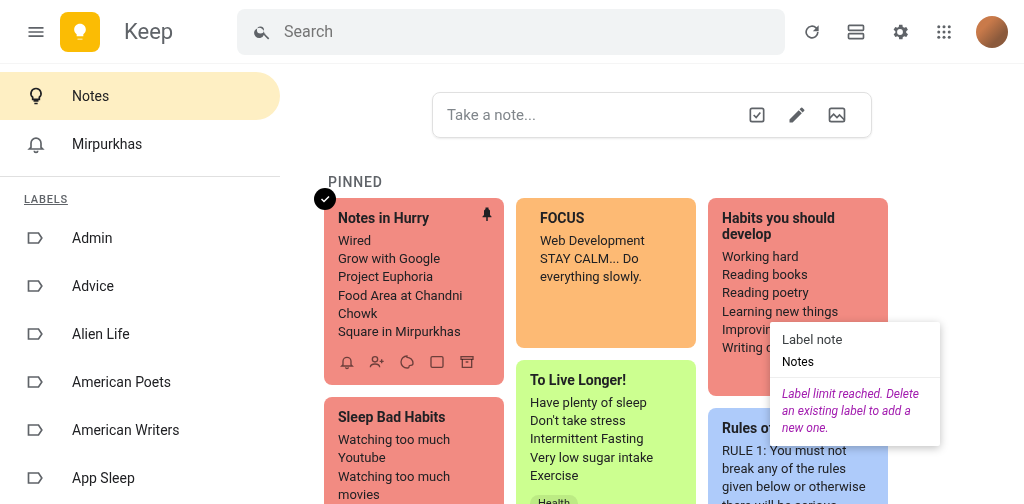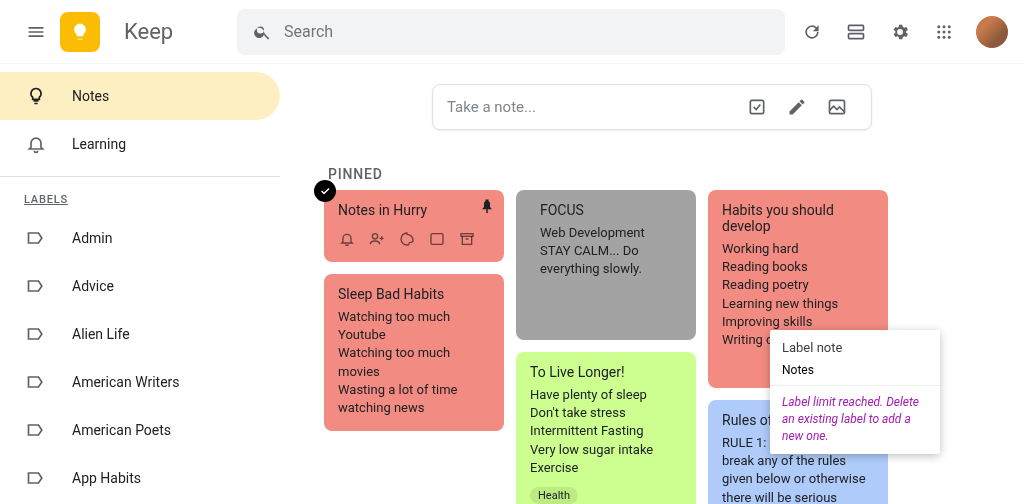--- a/index.html
+++ b/index.html
@@ -19,46 +19,46 @@
   .layout { display: flex; height: calc(100% - 64px); justify-content: space-between; }
   .sidebar { width: 280px; padding-top: 8px; overflow-y: auto; }
   .sidebar-item { height: 48px; display: flex; align-items: center; border-radius: 0 24px 24px 0; padding-left: 24px; cursor: pointer; color: #202124; font-size: 14px; }
   .sidebar-item.active { background: #feefc3; }
   .sidebar-item .sb-icon { width: 24px; height: 24px; display: flex; align-items: center; justify-content: center; color: #5f6368; margin-right: 24px; }
   .labels-hdr { font-size: 11px; font-weight: 500; color: #5f6368; letter-spacing: 0.8px; padding: 16px 0 8px 24px; text-decoration: underline; }
   .divider { border: none; border-top: 1px solid #e0e0e0; margin: 8px 0 0 0; }
 
   
   .main { flex: 1; padding: 16px 32px; overflow: hidden; position: relative; }
-  .take-note { width: 440px; margin: 4px auto 36px; height: 46px; border: 1px solid #e0e0e0; border-radius: 8px; display: flex; align-items: center; padding: 0 14px; box-shadow: 0 1px 2px rgba(0,0,0,0.08); }
+  .take-note { width: 440px; margin: 12px auto 36px; height: 46px; border: 1px solid #e0e0e0; border-radius: 8px; display: flex; align-items: center; padding: 0 14px; box-shadow: 0 1px 2px rgba(0,0,0,0.08); }
   .take-note-text { flex: 1; color: #80868b; font-size: 15px; }
   .take-note .tn-icon { width: 40px; height: 40px; display: flex; align-items: center; justify-content: center; color: #5f6368; cursor: pointer; }
 
   .section-label { font-size: 14px; letter-spacing: 0.8px; color: #5f6368; font-weight: 500; margin: 0 0 8px 16px; text-transform: uppercase; }
 
   .notes-grid { display: flex; gap: 12px; align-items: flex-start; margin-left: 12px; }
   .column { display: flex; flex-direction: column; gap: 12px; width: 180px; }
   .note { border-radius: 8px; padding: 12px 14px 14px; position: relative; font-size: 13px; }
-  .note-title { font-weight: 400; font-size: 14px; margin-bottom: 6px; }
+  .note-title { font-weight: 700; font-size: 14px; margin-bottom: 6px; }
   .note-body { line-height: 1.4; white-space: pre-line; }
   .n-red { background: #f28b82; }
-  .n-yellow { background: #a3a3a3; padding-left: 24px; }
+  .n-yellow { background: #fdba74; padding-left: 24px; }
   .n-green { background: #ccff90; }
   .n-blue { background: #aecbfa; }
 
   .pin-icon { position: absolute; top: 8px; right: 8px; color: #202124; }
   .check-badge { position: absolute; top: -10px; left: -10px; width: 22px; height: 22px; background: #000; border-radius: 50%; display: flex; align-items: center; justify-content: center; color: #fff; }
 
   .note-actions { display: flex; gap: 12px; margin-top: 12px; color: rgba(0,0,0,0.55); }
   .note-actions span { width: 18px; height: 18px; display: flex; align-items: center; justify-content: center; cursor: pointer; }
 
   .chip { display: inline-block; font-size: 11px; padding: 2px 8px; border-radius: 10px; background: rgba(0,0,0,0.08); margin-top: 10px; }
 
   
-  .label-popup { position: absolute; top: 266px; left: 490px; width: 170px; background: #fff; box-shadow: 0 2px 8px rgba(0,0,0,0.25); border-radius: 2px; font-size: 12px; z-index: 100; }
+  .label-popup { position: absolute; top: 258px; left: 490px; width: 170px; background: #fff; box-shadow: 0 2px 8px rgba(0,0,0,0.25); border-radius: 2px; font-size: 12px; z-index: 100; }
   .label-popup .lp-title { padding: 10px 12px 4px; font-size: 13px; color: #3c4043; }
   .label-popup .lp-search { display: flex; align-items: center; padding: 4px 12px 8px; }
   .label-popup .lp-search input { flex: 1; border: none; outline: none; font-size: 12px; }
   .label-popup .lp-msg { padding: 8px 12px 10px; font-style: italic; color: #a21caf; border-top: 1px solid #eee; line-height: 1.4; }
 
   svg { display: block; }
 </style>
 </head>
 <body>
 
@@ -124,21 +124,21 @@
           </svg>
         </span>
       <span>Notes</span>
     </div>
     <div class="sidebar-item">
       <span class="sb-icon">
           <svg width="20" height="20" viewBox="0 0 24 24" fill="none" stroke="#5f6368" stroke-width="2">
             <path d="M18 16v-5a6 6 0 1 0-12 0v5l-2 2h16zM10 20a2 2 0 0 0 4 0"></path>
           </svg>
         </span>
-      <span>Learning</span>
+      <span>Mirpurkhas</span>
     </div>
     <hr class="divider">
     <div class="labels-hdr">LABELS</div>
     <div class="sidebar-item">
         <span class="sb-icon">
           <svg width="20" height="20" viewBox="0 0 24 24" fill="none" stroke="#5f6368" stroke-width="2">
             <path d="M3 6h12l4 6-4 6H3z"></path>
           </svg>
         </span>
         <span>Admin</span>
@@ -158,37 +158,37 @@
           </svg>
         </span>
         <span>Alien Life</span>
       </div>
     <div class="sidebar-item">
         <span class="sb-icon">
           <svg width="20" height="20" viewBox="0 0 24 24" fill="none" stroke="#5f6368" stroke-width="2">
             <path d="M3 6h12l4 6-4 6H3z"></path>
           </svg>
         </span>
+        <span>American Poets</span>
+      </div>
+    <div class="sidebar-item">
+        <span class="sb-icon">
+          <svg width="20" height="20" viewBox="0 0 24 24" fill="none" stroke="#5f6368" stroke-width="2">
+            <path d="M3 6h12l4 6-4 6H3z"></path>
+          </svg>
+        </span>
         <span>American Writers</span>
       </div>
     <div class="sidebar-item">
         <span class="sb-icon">
           <svg width="20" height="20" viewBox="0 0 24 24" fill="none" stroke="#5f6368" stroke-width="2">
             <path d="M3 6h12l4 6-4 6H3z"></path>
           </svg>
         </span>
-        <span>American Poets</span>
-      </div>
-    <div class="sidebar-item">
-        <span class="sb-icon">
-          <svg width="20" height="20" viewBox="0 0 24 24" fill="none" stroke="#5f6368" stroke-width="2">
-            <path d="M3 6h12l4 6-4 6H3z"></path>
-          </svg>
-        </span>
-        <span>App Habits</span>
+        <span>App Sleep</span>
       </div>
     <div class="sidebar-item"></div>
 
   </div>
 
   <div class="main">
     <div class="take-note">
       <span class="take-note-text">Take a note...</span>
       <span class="tn-icon">
           <svg width="20" height="20" viewBox="0 0 24 24" fill="none" stroke="#5f6368" stroke-width="2">
@@ -219,20 +219,25 @@
               <svg width="12" height="12" viewBox="0 0 24 24" fill="none" stroke="#fff" stroke-width="3">
                 <path d="M5 12l5 5L20 7"></path>
               </svg>
             </div>
           <div class="pin-icon">
               <svg width="18" height="18" viewBox="0 0 24 24" fill="#202124">
                 <path d="M14 4V2h-4v2L8 6v6l-2 2v1h5v5h2v-5h5v-1l-2-2V6l-2-2z"></path>
               </svg>
             </div>
           <div class="note-title">Notes in Hurry</div>
+          <div class="note-body">Wired
+Grow with Google
+Project Euphoria
+Food Area at Chandni Chowk
+Square in Mirpurkhas</div>
           <div class="note-actions">
             <span>
                 <svg width="16" height="16" viewBox="0 0 24 24" fill="none" stroke="currentColor" stroke-width="2">
                   <path d="M18 16v-5a6 6 0 1 0-12 0v5l-2 2h16zM10 20a2 2 0 0 0 4 0"></path>
                 </svg>
               </span>
             <span>
                 <svg width="16" height="16" viewBox="0 0 24 24" fill="none" stroke="currentColor" stroke-width="2">
                   <circle cx="9" cy="8" r="4"></circle>
                   <path d="M2 20c0-3 3-5 7-5s7 2 7 5M19 8v6M16 11h6"></path>

